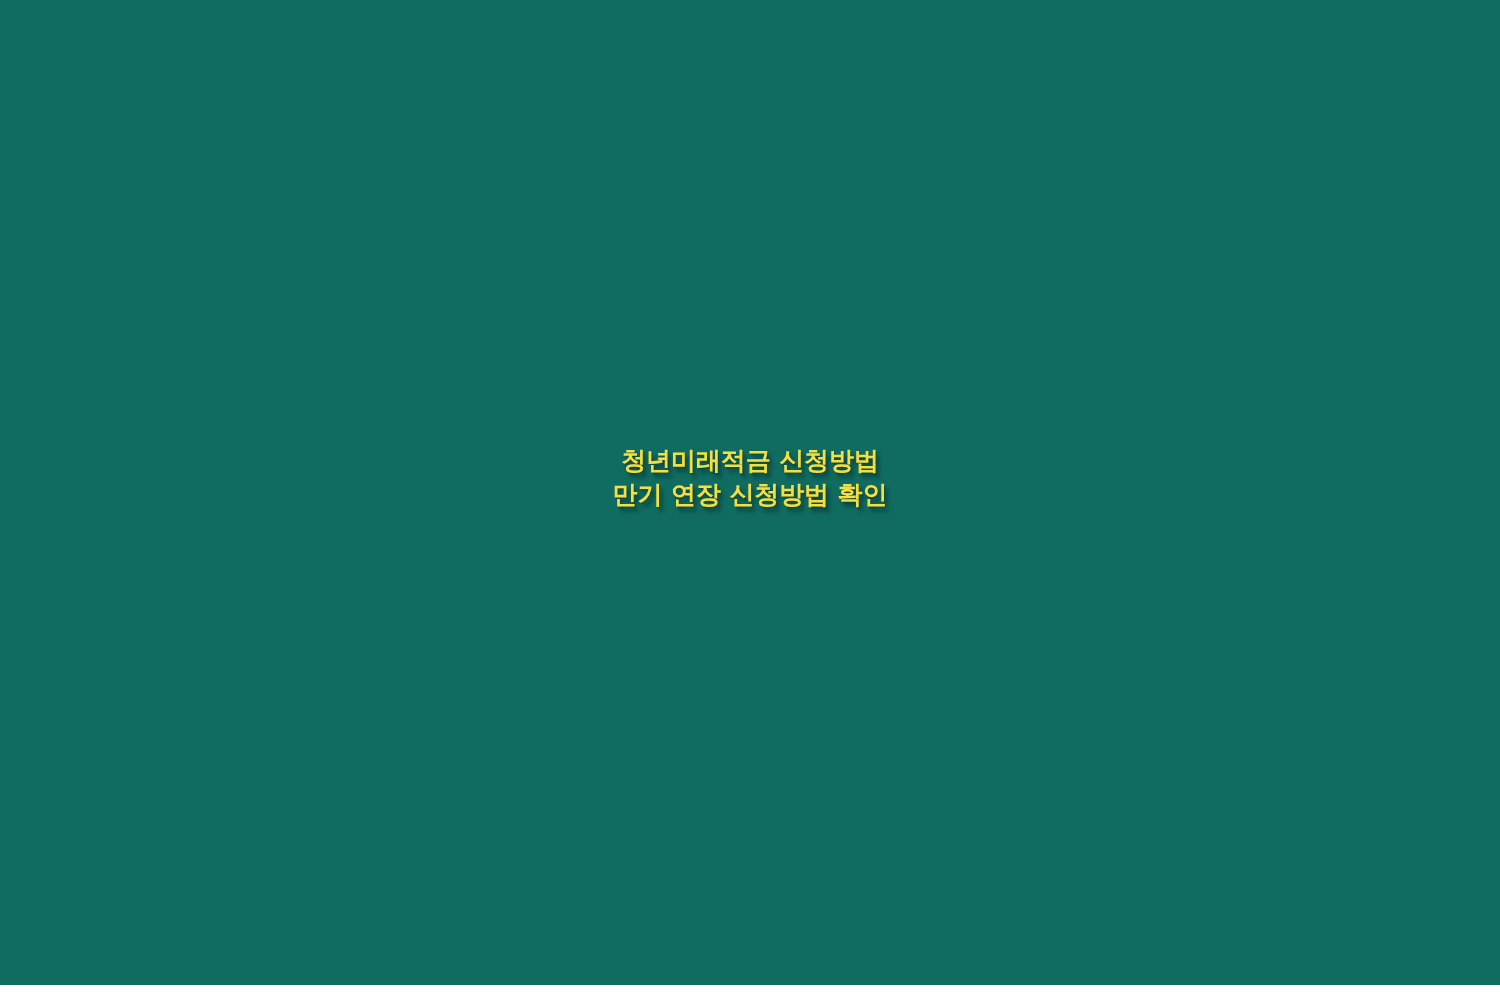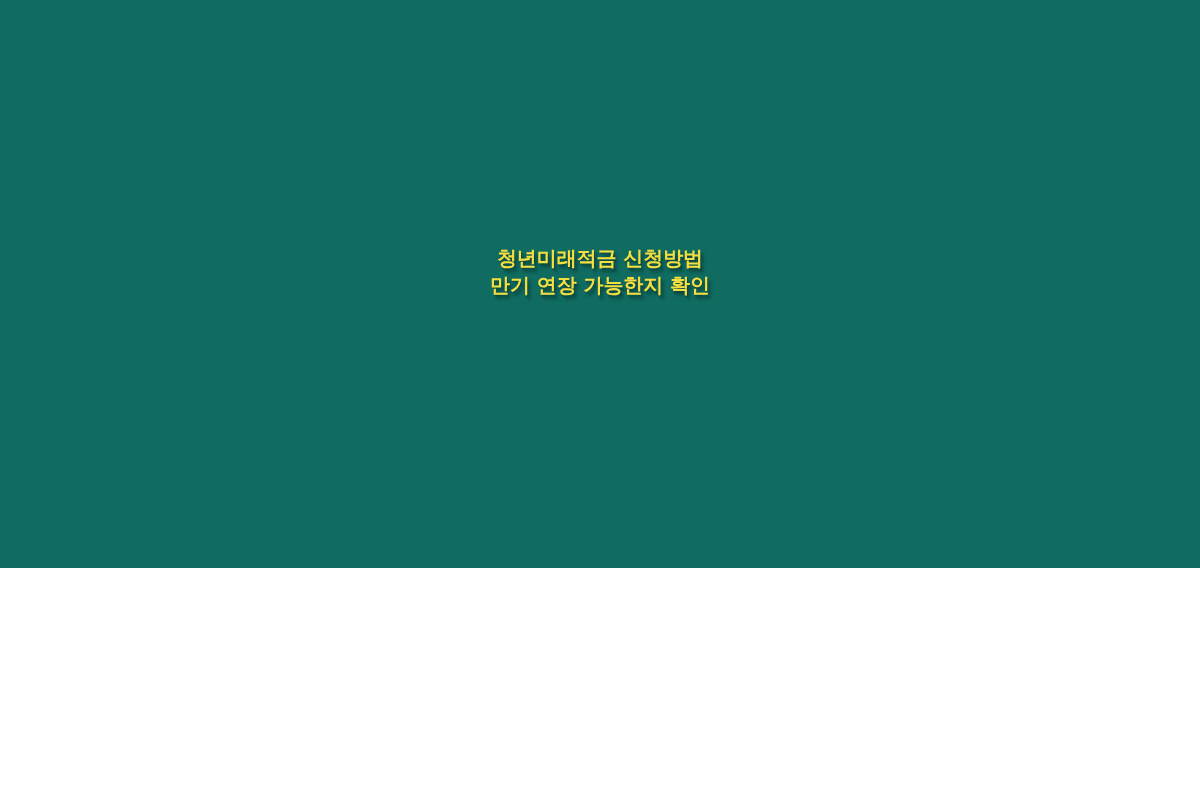--- a/index.html
+++ b/index.html
@@ -11,21 +11,21 @@
   body {
     width: 1200px;
     height: 800px;
     overflow: hidden;
     font-family: "Liberation Sans", "DejaVu Sans", sans-serif;
   }
 
   #banner-canvas {
     position: relative;
     width: 1200px;
-    height: 568px;
+    height: 788px;
     background-color: #106b60;
     display: flex;
     flex-direction: column;
     align-items: center;
     justify-content: center;
     box-sizing: border-box;
     user-select: none;
   }
 
   #title-block {
@@ -65,17 +65,17 @@
 </style>
 </head>
 <body>
 
 <div id="banner-canvas" style="background-color: rgb(16, 107, 96);">
 
   <div id="title-block">
 
     <span class="title-line line-1" style="color: rgb(245, 222, 63); font-size: 20px;">청년미래적금 신청방법</span>
 
-    <span class="title-line line-2" style="color: rgb(245, 222, 63); font-size: 20px;">만기 연장 가능한지 확인</span>
+    <span class="title-line line-2" style="color: rgb(245, 222, 63); font-size: 20px;">만기 연장 신청방법 확인</span>
 
   </div>
 
 </div>
 
 </body></html>

